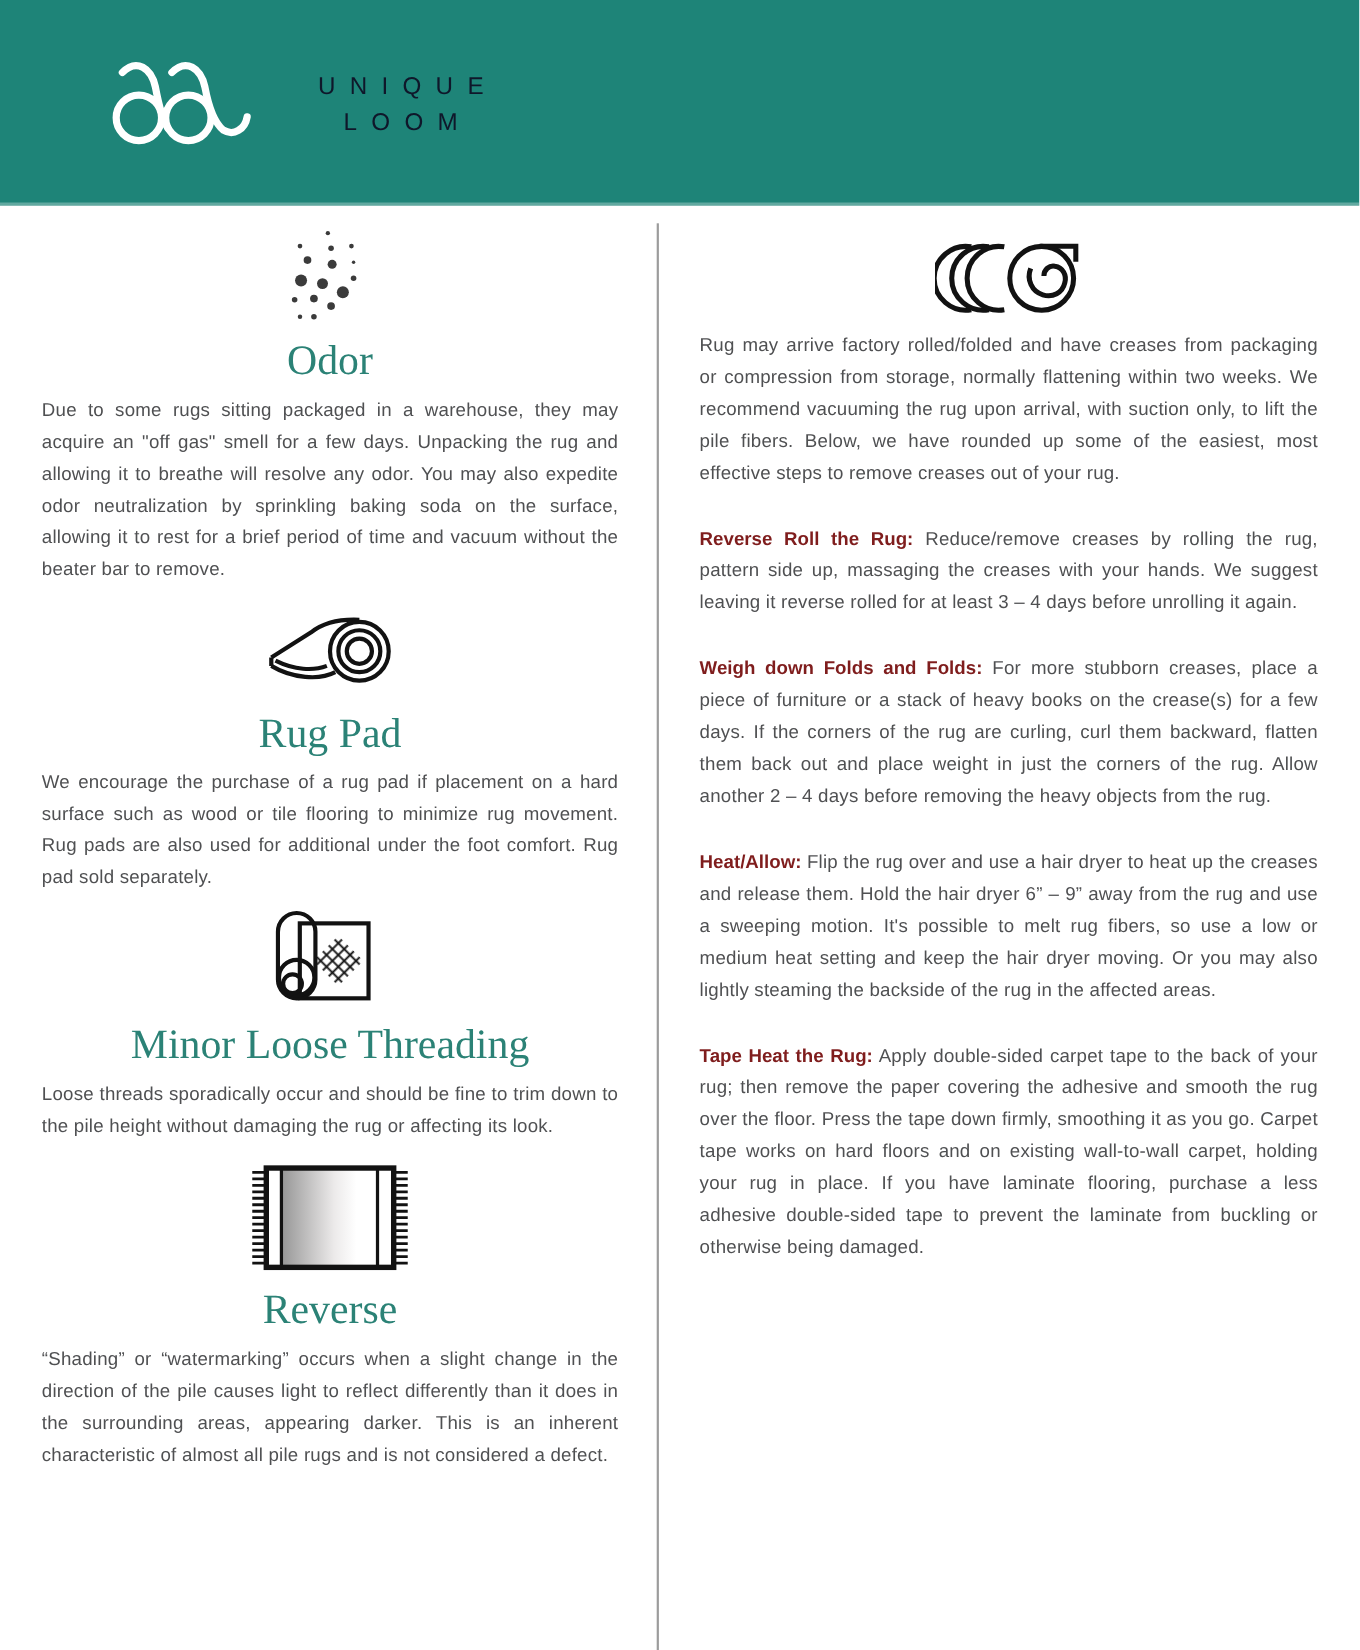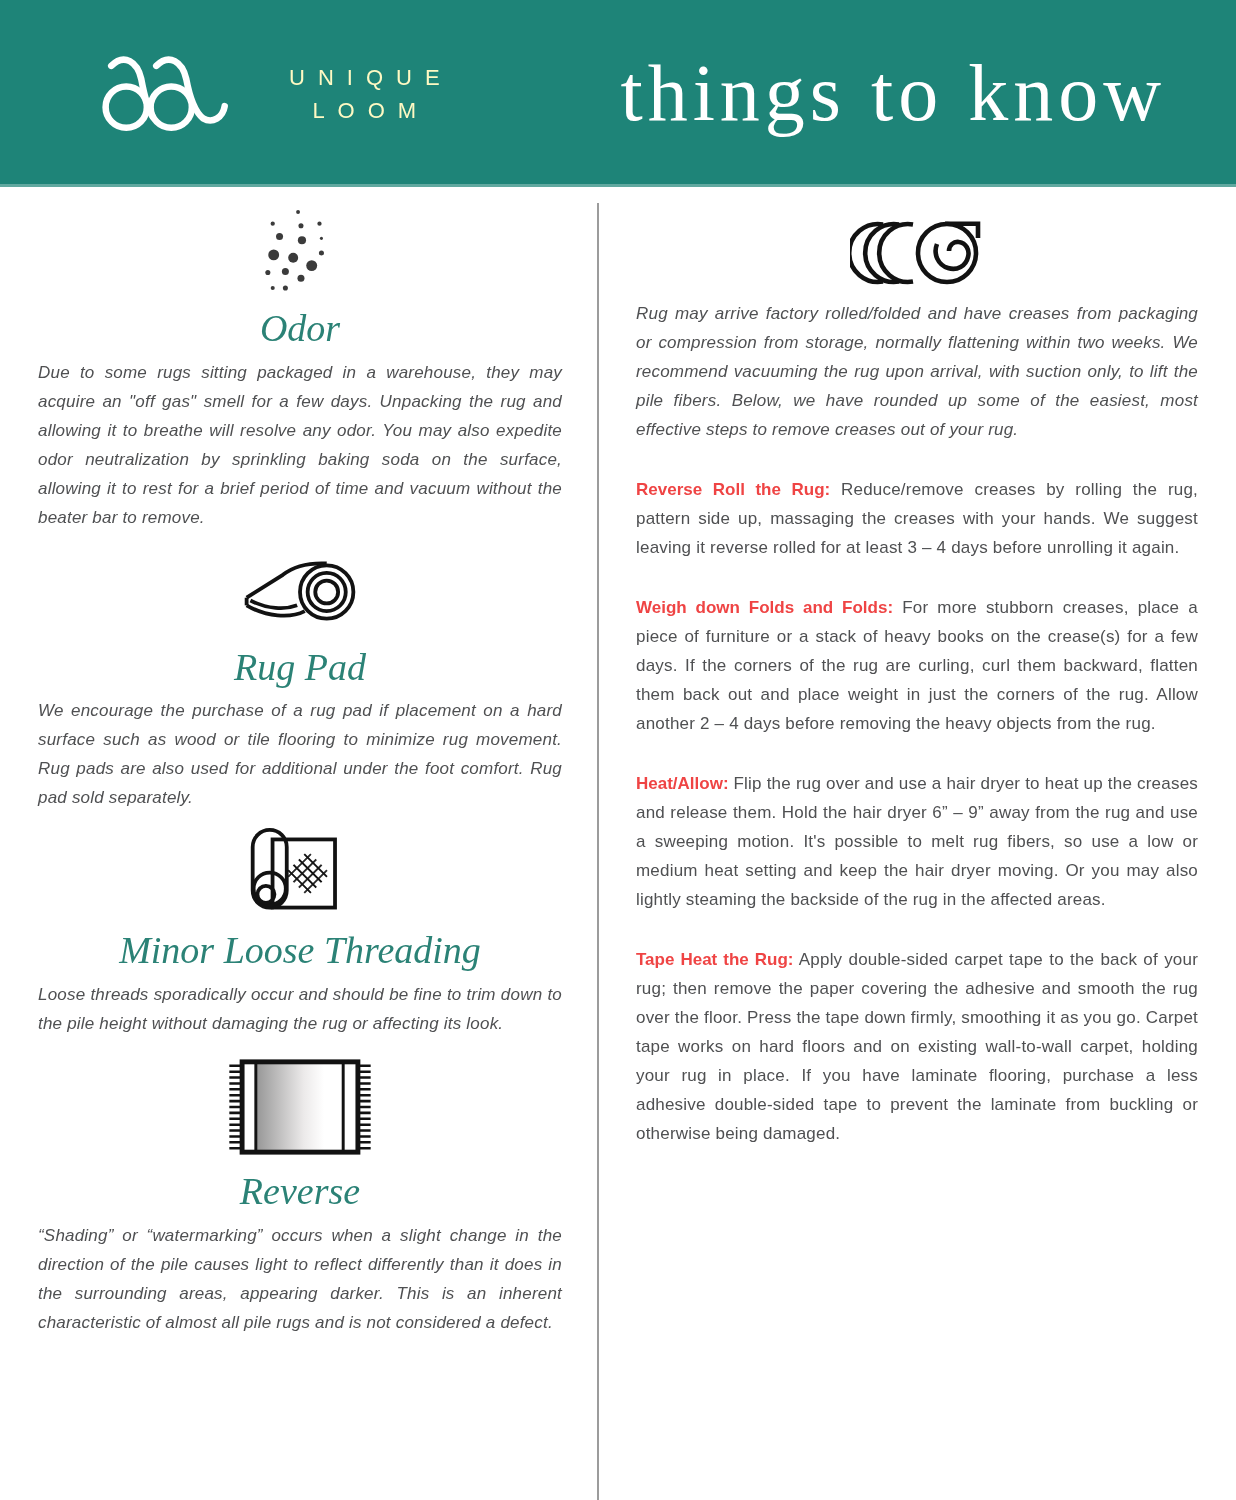--- a/index.html
+++ b/index.html
@@ -9,49 +9,49 @@
   }
   
   .header{
     height:187px;background:var(--header-bg,#1E8478);
     display:flex;align-items:center;
     box-shadow:inset 0 -3px 0 rgba(255,255,255,.30);
   }
   .logo{display:flex;align-items:center;gap:26px;margin-left:100px;}
   .logo svg{display:block;}
   .brand-text{
-    color:#fef9c3;font-size:22px;letter-spacing:13px;line-height:1.5;
+    color:#0f172a;font-size:22px;letter-spacing:13px;line-height:1.5;
     text-align:center;font-weight:400;text-indent:13px; 
   }
   .title{
     font-family:"Liberation Serif",serif;font-weight:400;color:#fff;
     font-size:80px;letter-spacing:5px;margin:0 70px 0 auto;white-space:nowrap;
   }
   
   .content{display:flex;align-items:stretch;height:1313px;box-sizing:border-box;padding-top:14px;}
   .col-left{width:524px;margin-left:38px;}
   .divider{width:2px;background:var(--divider,#9C9C9C);margin:2px 37px 0 35px;}
   .col-right{flex:1;margin-right:38px;}
   
-  .sec{margin-top:16px;font-style:italic;}
+  .sec{margin-top:16px;}
   .sec.first{margin-top:4px;}
   .icon-wrap{display:flex;justify-content:center;margin:0 auto 10px auto;}
   h2.heading{
     font-family:"Liberation Serif",serif;font-weight:400;
     color:var(--heading-teal,#2B8276);
     font-size:38px;line-height:1.15;text-align:center;margin:4px 0 7px 0;
   }
   p.body{
     font-size:17px;line-height:29px;letter-spacing:.2px;
     color:var(--body-text,#4F5052);
     text-align:justify;margin:0;
   }
   .crease-sec{margin-top:28px;}
   p.tip{margin:31px 0 0 0;}
-  p.tip strong{color:#ef4444;font-weight:700;letter-spacing:0;}
+  p.tip strong{color:#7f1d1d;font-weight:700;letter-spacing:0;}
   svg .ink{stroke:#121212;fill:none;}
 </style>
 </head>
 <body>
 
 <div class="page">
 
   <header class="header">
     <div class="logo">
       <svg width="150" height="94" viewBox="0 0 160 100" aria-hidden="true">
@@ -60,21 +60,20 @@
           <path d="M12 20 C26 6 40 16 44 34 C47 50 50 64 56 74"></path>
           <circle cx="76" cy="64" r="22"></circle>
           <path d="M60 20 C74 6 88 16 92 34 C95 50 100 68 110 76 C120 82 131 75 133 63"></path>
         </g>
       </svg>
       <div class="brand-text">
         <div>UNIQUE</div>
         <div>LOOM</div>
       </div>
     </div>
-    <h1 class="title">things to know</h1>
   </header>
 
   <main class="content">
 
     <section class="col-left">
 
       <div class="sec first">
         <div class="icon-wrap">
           <svg width="76" height="92" viewBox="0 0 78 92" aria-hidden="true">
             <g fill="#3b3b3b">

